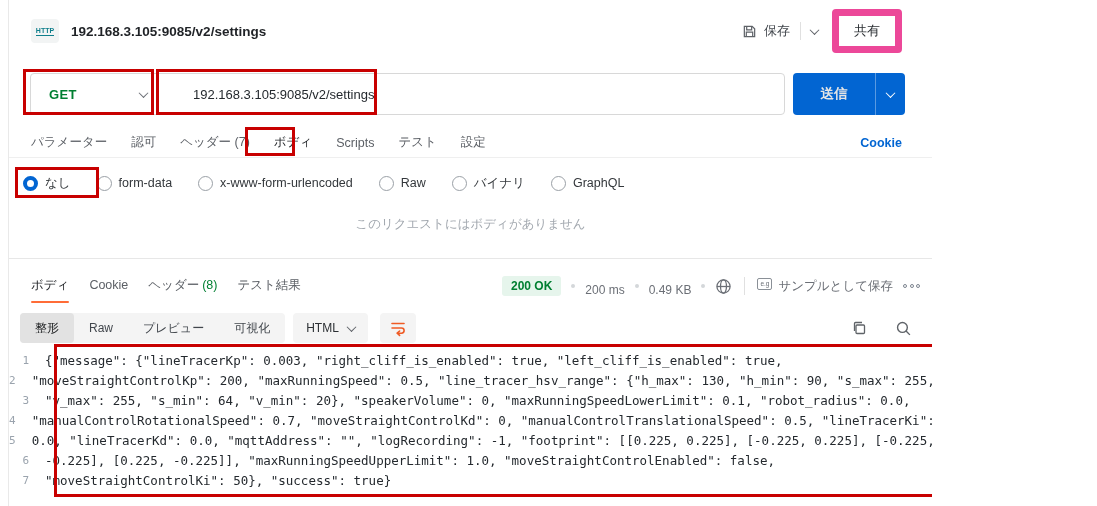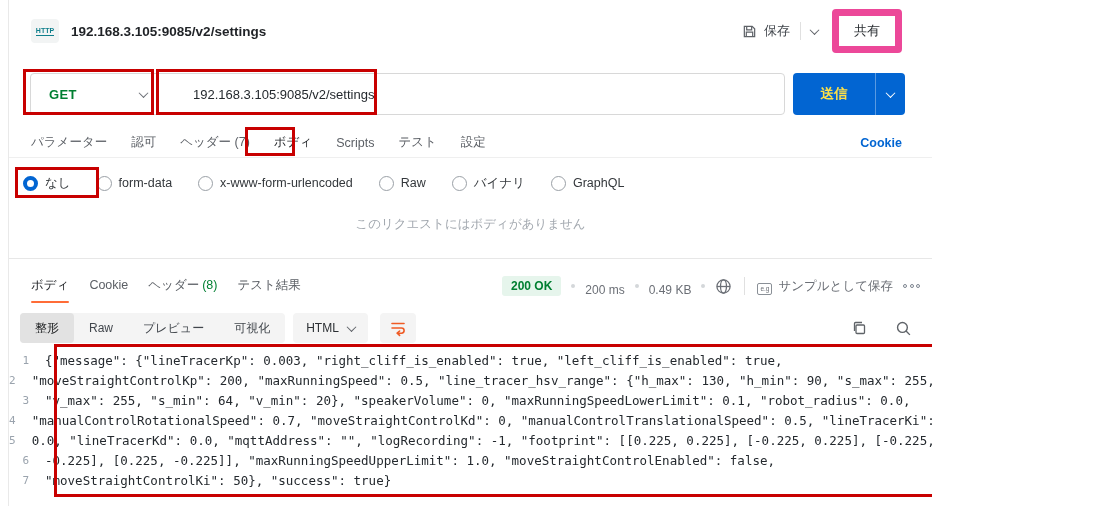--- a/index.html
+++ b/index.html
@@ -20,21 +20,21 @@
   .share-btn { border:7px solid #ec4899; border-radius:4px; padding:6px 15px; font-size:13px; color:#2b2f33; background:#fff; }
 
   
   .request-row { position:absolute; left:30px; right:27px; top:73px; height:42px; display:flex; gap:8px; }
   .url-box { flex:1; border:1px solid #d8d8d8; border-radius:4px; display:flex; align-items:center; background:#fff; }
   .method-area { width:132px; display:flex; align-items:center; justify-content:space-between; padding:0 16px 0 18px; }
   .method-label { font-size:13px; font-weight:bold; color:#007f31; letter-spacing:.3px; }
   .method-chev { color:#6b6f76; }
   .url-text { margin-left:30px; font-size:13px; color:#24292e; }
   .send-btn { width:112px; display:flex; border-radius:4px; overflow:hidden; background:#0265d2; }
-  .send-main { flex:1; display:flex; align-items:center; justify-content:center; color:#fde047; font-size:13.5px; font-weight:bold; }
+  .send-main { flex:1; display:flex; align-items:center; justify-content:center; color:#e5e5e5; font-size:13.5px; font-weight:bold; }
   .send-chev-part { width:30px; display:flex; align-items:center; justify-content:center; border-left:1px solid rgba(255,255,255,.35); color:#fff; }
 
   
   .req-tabs { position:absolute; left:31px; right:30px; top:130px; height:25px; display:flex; align-items:center; gap:24px; font-size:12.5px; color:#5c6066; }
   .req-tab.active { color:#1f2226; }
   .cookie-link { margin-left:auto; color:#0265d2; font-weight:bold; font-size:12.5px; }
   .tabs-border { position:absolute; left:9px; right:0; top:157px; height:1px; background:#efefef; }
 
   
   .radio-row { position:absolute; left:23px; top:170px; height:26px; display:flex; align-items:center; gap:26px; font-size:12.5px; color:#33373b; }
@@ -51,21 +51,21 @@
   .resp-tab { position:relative; padding-bottom:2px; }
   .resp-tab.active { color:#1f2226; }
   .resp-tab.active::after { content:""; position:absolute; left:0; right:0; bottom:-7px; height:2px; background:#ff6c37; border-radius:1px; }
   .hdr-count { color:#007f31; margin-left:3px; }
   .status-group { margin-left:auto; display:flex; align-items:center; gap:10px; }
   .status-pill { background:#e6f5ec; color:#007f31; font-size:12px; font-weight:bold; padding:3px 9px; border-radius:3px; }
   .sep-dot { width:4px; height:4px; background:#d4d7da; border-radius:50%; }
   .meta-txt { color:#6b6f76; font-size:12px;margin-top:8px; }
   .icon-gray { color:#6b6f76; display:flex; align-items:center; }
   .eg-box { border:1px solid #8a9097; border-radius:2px; color:#6b6f76; font-size:6.5px; padding:2px 2px; line-height:6px; }
-  .save-sample { display:flex; align-items:flex-end; gap:6px; color:#6b6f76; font-size:12.5px; }
+  .save-sample { display:flex; align-items:flex-start; gap:6px; color:#6b6f76; font-size:12.5px; }
   .dots-menu { display:flex; gap:2.5px; align-items:center; }
   .dots-menu i { width:4px; height:4px; border:1.2px solid #7d8590; border-radius:50%; }
 
   
   .resp-toolbar { position:absolute; left:20px; right:20px; top:313px; height:30px; display:flex; align-items:center; }
   .seg { display:flex; background:#f4f4f4; border-radius:4px; }
   .seg-item { padding:0 15px; line-height:30px; font-size:12px; color:#41464c; border-radius:4px; }
   .seg-item.active { background:#e2e2e2; color:#17191b; }
   .fmt-select { margin-left:8px; height:30px; background:#f4f4f4; border-radius:4px; display:flex; align-items:center; gap:9px; padding:0 13px; font-size:12px; color:#2b2f33; }
   .fmt-select .chev { color:#5f6368; }

